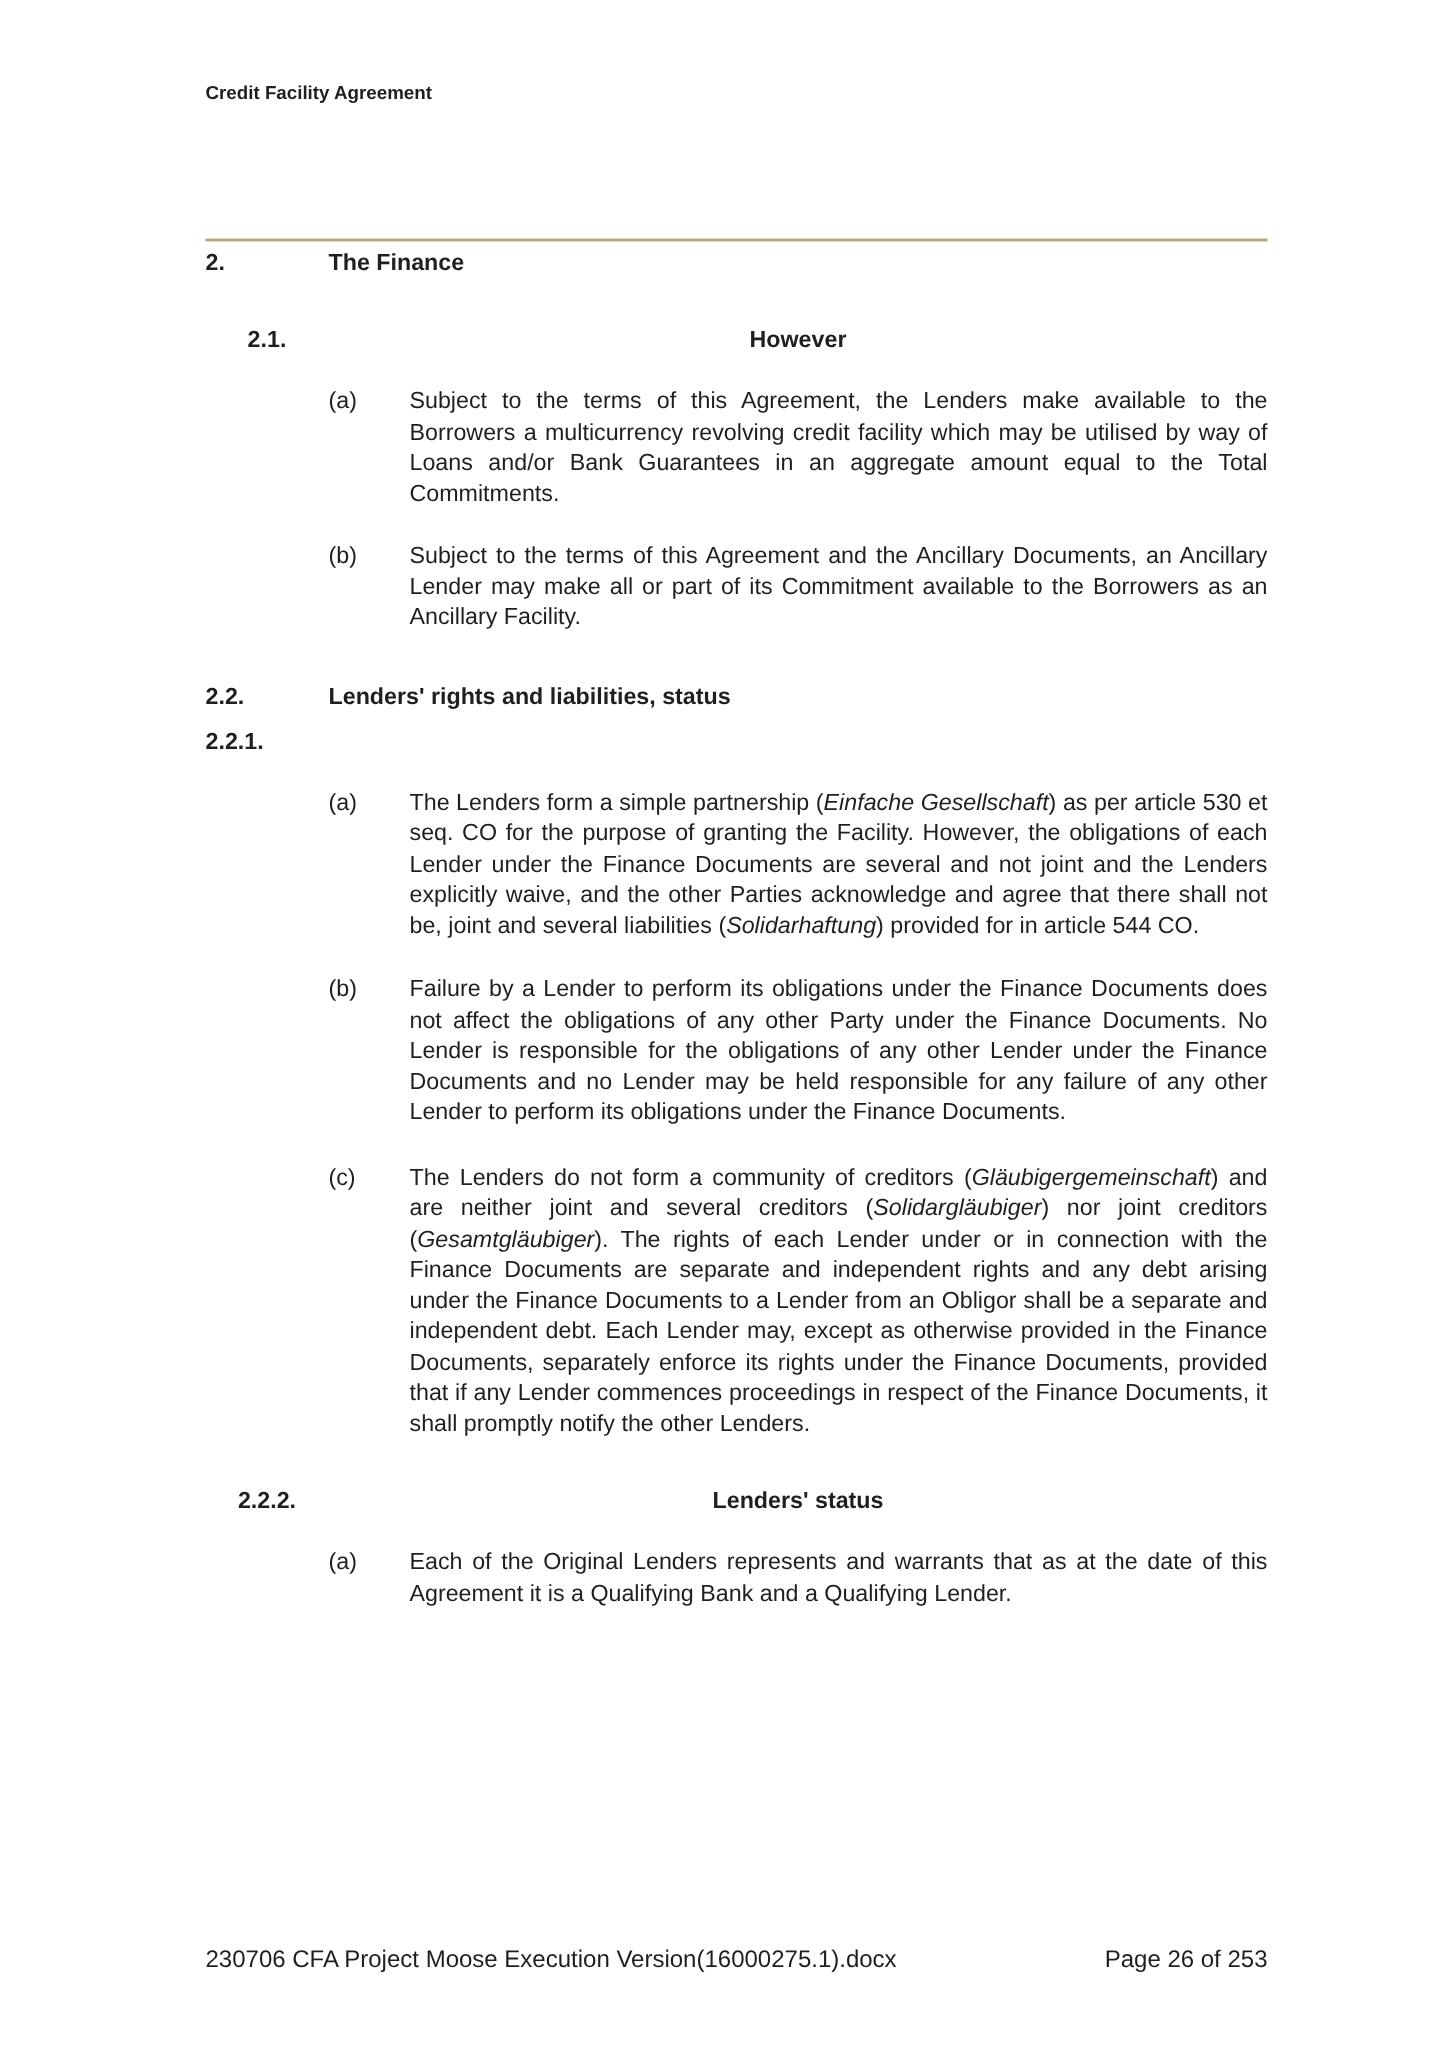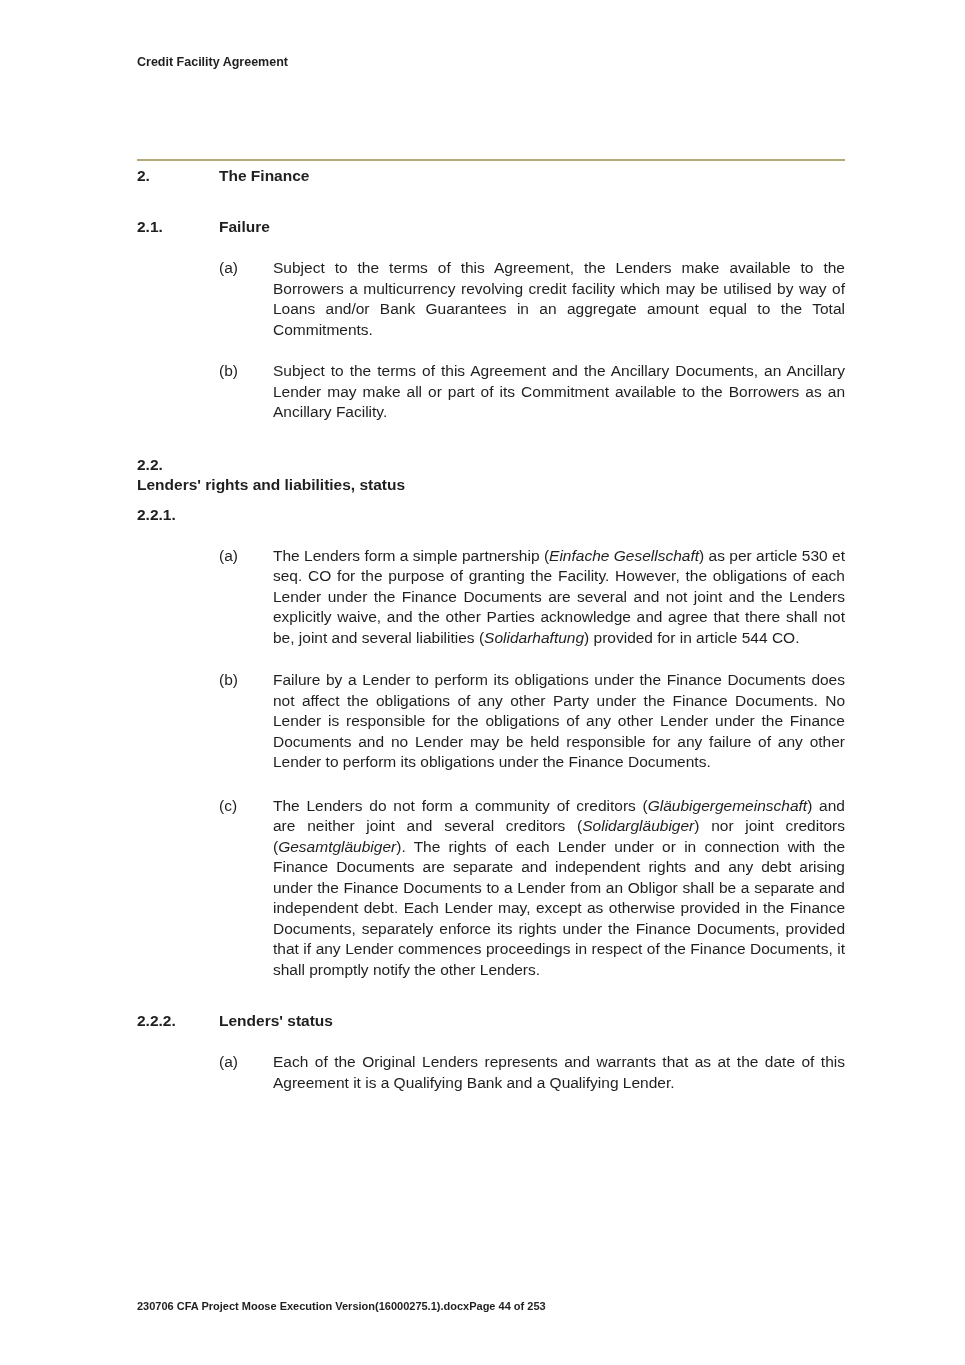--- a/index.html
+++ b/index.html
@@ -47,53 +47,52 @@
     line-height: 20.5px;
   }
   .para-label { width: 54px; flex: none; margin-left: 82px; }
   .para-text { width: 572px; flex: none; text-align: justify; }
   .para-text i { }
   .mt5  { margin-top: 5px; }
   .gap21 { margin-top: 21px; }
   .gap22 { margin-top: 22px; }
   .gap23 { margin-top: 23px; }
   .gap25 { margin-top: 10px; }
-  .gap31 { margin-top: 31px; }
-  .gap32 { margin-top: 32px; flex-direction: column; }
+  .gap31 { margin-top: 31px; text-align: center; }
+  .gap32 { margin-top: 32px; }
   .page-footer {
     position: absolute;
     top: 1299px;
     left: 137px;
     width: 708px;
     display: flex;
-    justify-content: flex-start;
-    font-size: 11px;
+    justify-content: space-between;
+    font-size: 16px;
     line-height: 15px;
-    font-weight: bold;
   }
 </style>
 </head>
 <body>
 
 <div class="page-header">
   <span>Credit Facility Agreement</span>
 </div>
 
 <div class="content">
 
   <div class="rule"></div>
 
   <div class="sec-heading mt5">
     <span class="sec-num">2.</span>
     <span class="sec-title">The Finance</span>
   </div>
 
   <div class="sec-heading gap31">
     <span class="sec-num">2.1.</span>
-    <span class="sec-title">Failure</span>
+    <span class="sec-title">However</span>
   </div>
 
   <div class="para gap21">
     <span class="para-label">(a)</span>
     <span class="para-text">Subject to the terms of this Agreement, the Lenders make available to the Borrowers a multicurrency revolving credit facility which may be utilised by way of Loans and/or Bank Guarantees in an aggregate amount equal to the Total Commitments.</span>
   </div>
 
   <div class="para gap21">
     <span class="para-label">(b)</span>
     <span class="para-text">Subject to the terms of this Agreement and the Ancillary Documents, an Ancillary Lender may make all or part of its Commitment available to the Borrowers as an Ancillary Facility.</span>
@@ -130,14 +129,14 @@
 
   <div class="para gap21">
     <span class="para-label">(a)</span>
     <span class="para-text">Each of the Original Lenders represents and warrants that as at the date of this Agreement it is a Qualifying Bank and a Qualifying Lender.</span>
   </div>
 
 </div>
 
 <div class="page-footer">
   <span>230706 CFA Project Moose Execution Version(16000275.1).docx</span>
-  <span>Page 44 of 253</span>
+  <span>Page 26 of 253</span>
 </div>
 
 </body></html>

